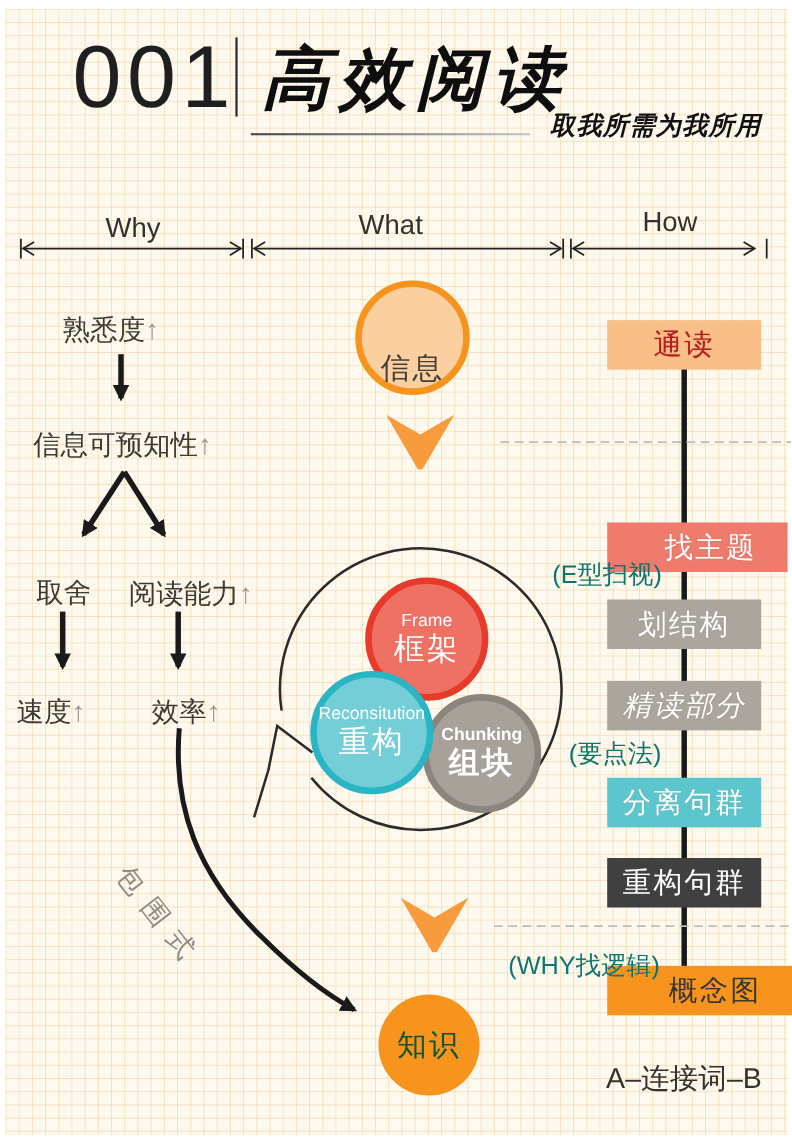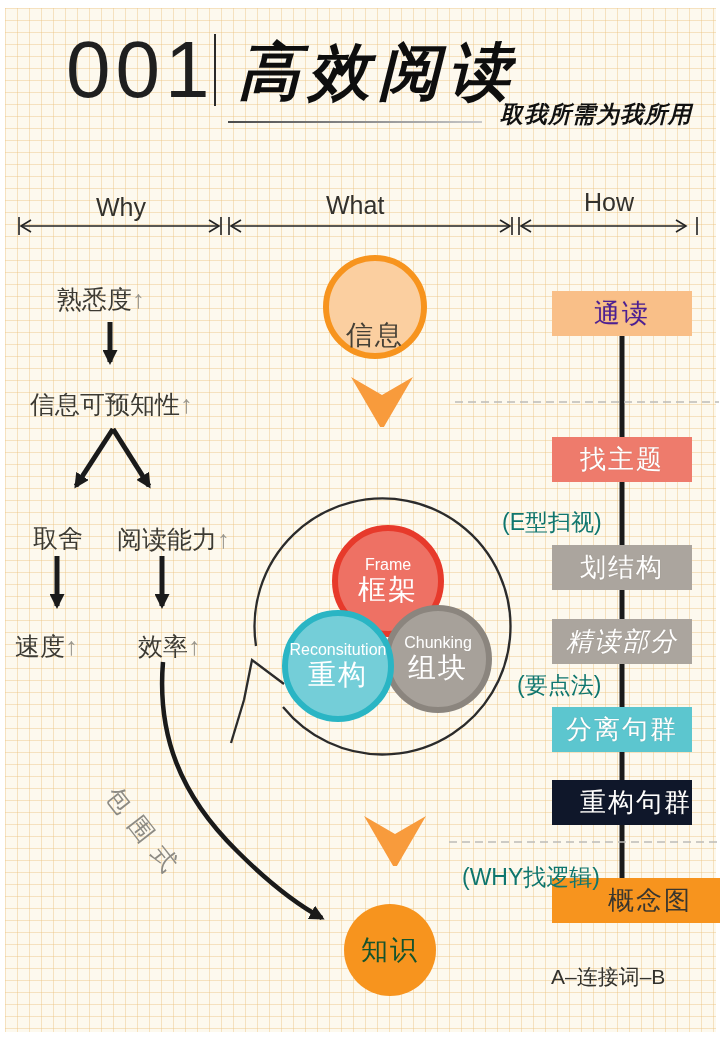--- a/index.html
+++ b/index.html
@@ -55,37 +55,37 @@
     font-size:27px;color:#454036;letter-spacing:2px;}
   .chevron{width:62px;height:50px;z-index:2;
     clip-path:polygon(0 0,50% 36%,100% 0,53% 100%,47% 100%);}
   .chevron-1{left:351px;top:377px;}
   .chevron-2{left:364px;top:816px;}
   .venn{border-radius:50%;border:6px solid;z-index:2;display:flex;flex-direction:column;
     align-items:center;justify-content:center;color:#fff;line-height:1.15;}
   .venn .en{font-size:16px;white-space:nowrap;}
   .venn .zh{font-size:28px;letter-spacing:2px;}
   .venn-frame{left:332px;top:525px;width:100px;height:100px;z-index:2;}
-  .venn-chunking{left:384px;top:605px;width:96px;height:96px;z-index:3;}
+  .venn-chunking{left:384px;top:631px;width:96px;height:96px;z-index:3;font-weight:bold;}
   .venn-reconsitution{left:282px;top:610px;width:100px;height:100px;z-index:4;}
   .knowledge-circle{left:344px;top:904px;width:92px;height:92px;border-radius:50%;
     z-index:2;display:flex;align-items:center;justify-content:center;
     font-size:27px;color:#14532d;letter-spacing:2px;}
 
   
   .step{left:552px;width:140px;height:45px;z-index:2;text-align:center;
     line-height:45px;font-size:26px;letter-spacing:2px;
     text-shadow:0 0 1px rgba(110,95,75,.35);}
-  .step-0{top:291px;} .step-1{top:437px;} .step-2{top:545px;} .step-3{top:619px;}
+  .step-0{top:291px;} .step-1{top:475px;padding-left:24px;} .step-2{top:545px;} .step-3{top:619px;}
   .step-4{top:707px;} .step-5{top:780px;} .step-6{top:878px;text-shadow:none;padding-left:28px;}
   .annotation{font-size:23px;color:#0f766e;}
   .ann-scan{left:502px;top:507px;}
   .ann-keypoint{left:517px;top:670px;}
   .ann-whylogic{left:462px;top:862px;}
-  .ann-connective{left:551px;top:963px;font-size:21px;color:#33322d;}
+  .ann-connective{left:551px;top:963px;font-size:26px;color:#33322d;}
 </style>
 </head>
 <body>
 
 <div class="sheet"></div>
 
 <svg class="svg-layer" width="720" height="1040" viewBox="0 0 720 1040">
   <defs>
     <marker id="tri" viewBox="0 0 10 10" refX="8" refY="5" markerWidth="15" markerHeight="15" orient="auto" markerUnits="userSpaceOnUse">
       <path d="M0,0 L10,5 L0,10 z" fill="#1a1a1a"></path>
@@ -178,24 +178,24 @@
   <span class="en">Reconsitution</span>
   <span class="zh">重构</span>
 </div>
 
 <div class="abs chevron chevron-2" style="background-color: rgb(248, 155, 60);"></div>
 
 <div class="abs knowledge-circle" style="background-color: rgb(247, 148, 30);">
   <span>知识</span>
 </div>
 
-<div class="abs step step-0" style="background-color: rgb(249, 191, 136); color: #4c1d95;">通读</div>
+<div class="abs step step-0" style="background-color: rgb(249, 191, 136); color: #b91c1c;">通读</div>
 <div class="abs step step-1" style="background-color: rgb(238, 123, 108); color: rgb(255, 255, 255);">找主题</div>
 <div class="abs step step-2" style="background-color: rgb(171, 165, 158); color: rgb(255, 255, 255);">划结构</div>
 <div class="abs step step-3" style="background-color: rgb(171, 165, 158); color: rgb(255, 255, 255); font-style: italic;">精读部分</div>
 <div class="abs step step-4" style="background-color: rgb(92, 198, 207); color: rgb(255, 255, 255);">分离句群</div>
-<div class="abs step step-5" style="background-color: #0f172a; color: rgb(255, 255, 255); text-align: right;">重构句群</div>
+<div class="abs step step-5" style="background-color: #404040; color: rgb(255, 255, 255);">重构句群</div>
 <div class="abs step step-6" style="background-color: rgb(247, 148, 30); color: rgb(58, 54, 46);">概念图</div>
 
 <div class="txt annotation ann-scan">(E型扫视)</div>
 <div class="txt annotation ann-keypoint">(要点法)</div>
 <div class="txt annotation ann-whylogic">(WHY找逻辑)</div>
 <div class="txt annotation ann-connective">A–连接词–B</div>
 
 </body></html>

